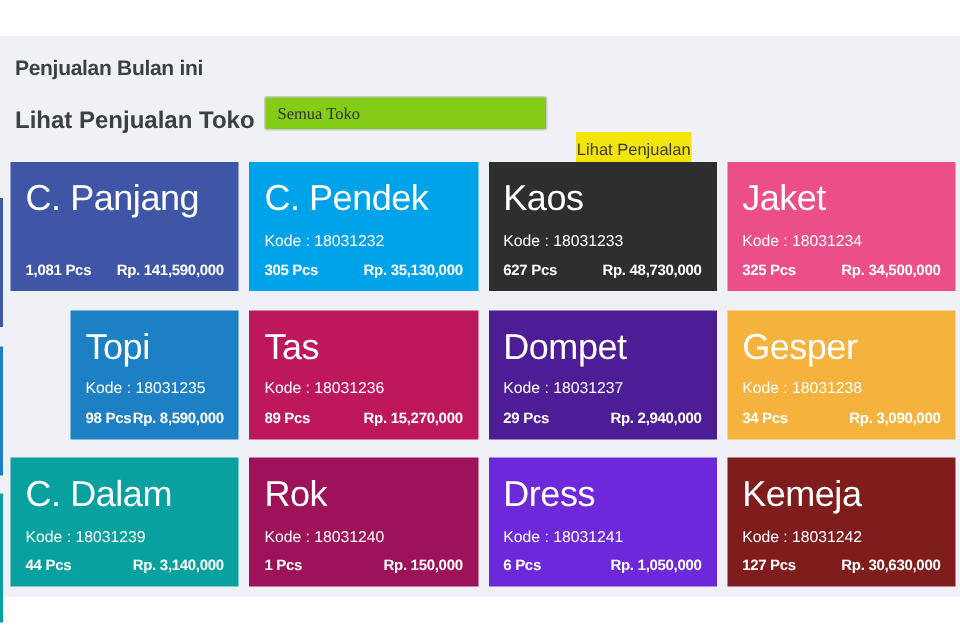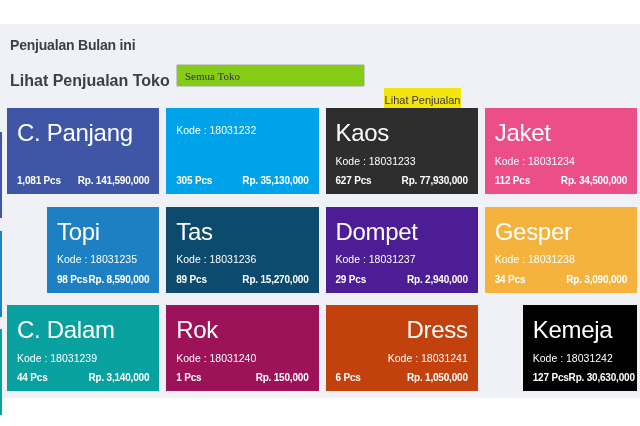--- a/index.html
+++ b/index.html
@@ -80,55 +80,56 @@
   <div class="cards-grid">
   <div class="card" style="background-color: rgb(62, 86, 165);">
     <div class="card-title">C. Panjang</div>
     <div class="card-bottom">
       <span>1,081 Pcs</span>
       <span>Rp. 141,590,000</span>
     </div>
   </div>
 
   <div class="card" style="background-color: rgb(0, 163, 233);">
+    <div class="card-title">C. Pendek</div>
     <div class="card-code">Kode : 18031232</div>
     <div class="card-bottom">
       <span>305 Pcs</span>
       <span>Rp. 35,130,000</span>
     </div>
   </div>
 
   <div class="card" style="background-color: rgb(46, 46, 46);">
     <div class="card-title">Kaos</div>
     <div class="card-code">Kode : 18031233</div>
     <div class="card-bottom">
       <span>627 Pcs</span>
-      <span>Rp. 77,930,000</span>
+      <span>Rp. 48,730,000</span>
     </div>
   </div>
 
   <div class="card" style="background-color: rgb(236, 78, 136);">
     <div class="card-title">Jaket</div>
     <div class="card-code">Kode : 18031234</div>
     <div class="card-bottom">
-      <span>112 Pcs</span>
+      <span>325 Pcs</span>
       <span>Rp. 34,500,000</span>
     </div>
   </div>
 
   <div class="card" style="background-color: rgb(29, 128, 196); margin-left: 40px;">
     <div class="card-title">Topi</div>
     <div class="card-code">Kode : 18031235</div>
     <div class="card-bottom">
       <span>98 Pcs</span>
       <span>Rp. 8,590,000</span>
     </div>
   </div>
 
-  <div class="card" style="background-color: #0c4a6e;">
+  <div class="card" style="background-color: #be185d;">
     <div class="card-title">Tas</div>
     <div class="card-code">Kode : 18031236</div>
     <div class="card-bottom">
       <span>89 Pcs</span>
       <span>Rp. 15,270,000</span>
     </div>
   </div>
 
   <div class="card" style="background-color: #4c1d95;">
     <div class="card-title">Dompet</div>
@@ -159,30 +160,30 @@
 
   <div class="card" style="background-color: rgb(157, 18, 88);">
     <div class="card-title">Rok</div>
     <div class="card-code">Kode : 18031240</div>
     <div class="card-bottom">
       <span>1 Pcs</span>
       <span>Rp. 150,000</span>
     </div>
   </div>
 
-  <div class="card" style="background-color: #c2410c; text-align: right;">
+  <div class="card" style="background-color: #6d28d9;">
     <div class="card-title">Dress</div>
     <div class="card-code">Kode : 18031241</div>
     <div class="card-bottom">
       <span>6 Pcs</span>
       <span>Rp. 1,050,000</span>
     </div>
   </div>
 
-  <div class="card" style="background-color: #000000; margin-left: 38px;">
+  <div class="card" style="background-color: #7f1d1d;">
     <div class="card-title">Kemeja</div>
     <div class="card-code">Kode : 18031242</div>
     <div class="card-bottom">
       <span>127 Pcs</span>
       <span>Rp. 30,630,000</span>
     </div>
   </div>
 </div>
 
   <div class="edge-sliver sliver-r1" style="background-color: rgb(62, 86, 165);"></div>

